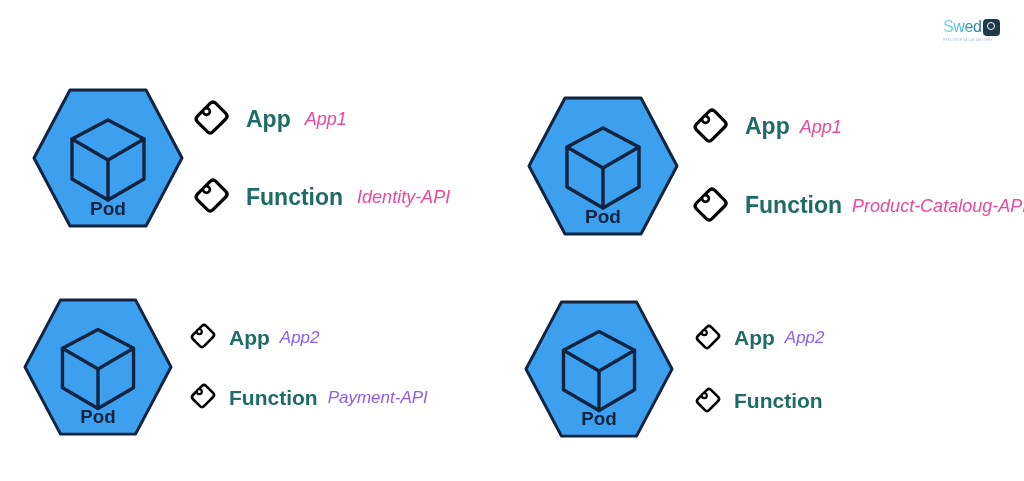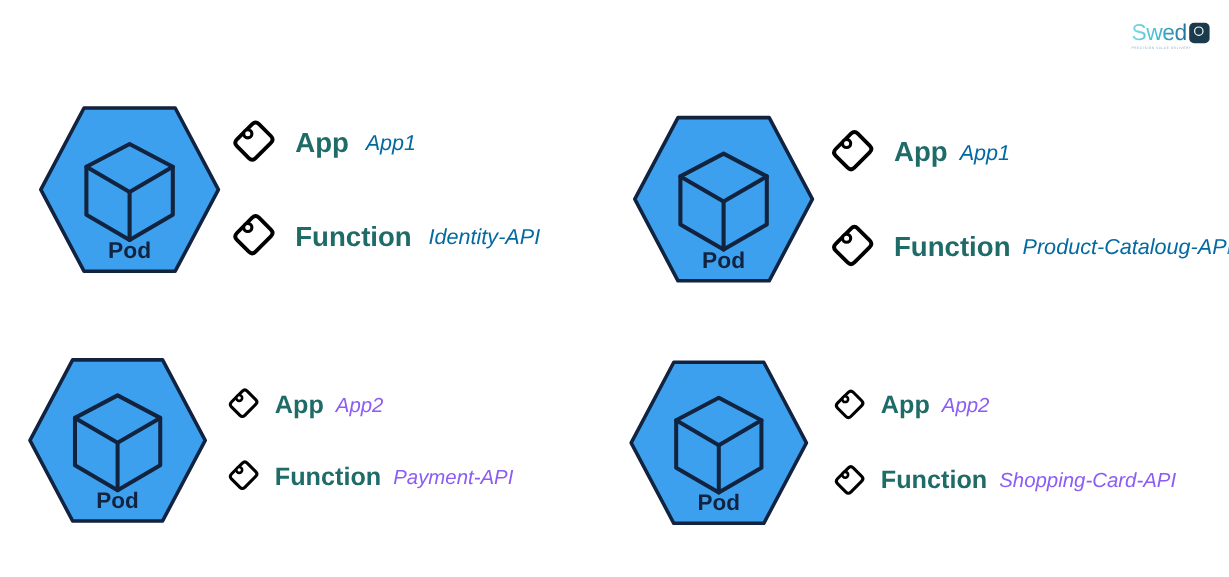--- a/index.html
+++ b/index.html
@@ -29,21 +29,21 @@
     justify-content: flex-start;
   }
   .logo-row {
     display: flex;
     align-items: center;
     gap: 1px;
     height: 22px;
   }
   .logo-word {
     font-family: "Liberation Sans", sans-serif;
-    font-size: 19px;
+    font-size: 16px;
     font-weight: 400;
     letter-spacing: -0.4px;
     line-height: 1;
     background: linear-gradient(90deg, #7fd8e8 0%, #41b8d5 48%, #1f6f96 100%);
     -webkit-background-clip: text;
     background-clip: text;
     color: transparent;
   }
   .logo-mark {
     position: relative;
@@ -111,21 +111,21 @@
   .tag-icon { flex: 0 0 auto; display: block; }
   .label-key {
     font-weight: bold;
     color: #1f6b68;
     line-height: 1;
   }
   .label-val {
     font-style: italic;
     line-height: 1;
   }
-  .val-purple { color: #0369a1; }
+  .val-purple { color: #ec4899; }
   .val-pink   { color: #8b5cf6; }
 
   
   #group-1 { left: 32px;  top: 82px; }
   #group-2 { left: 527px; top: 90px; }
   #group-3 { left: 23px;  top: 292px; }
   #group-4 { left: 524px; top: 294px; }
 
   #group-1 .labels { gap: 36px; margin-left: 8px; }
   #group-2 .labels { gap: 37px; margin-left: 12px; }
@@ -294,16 +294,15 @@
       <span class="label-val val-pink">App2</span>
     </div>
     <div class="label-row">
       <svg class="tag-icon" width="30" height="30" viewBox="0 0 42 42">
         <g transform="rotate(-45 21 21)">
           <path d="M8 12 q0-4 4-4 h18 q4 0 4 4 v14 q0 4-4 4 h-18 q-4 0-4-4 z" fill="#ffffff" stroke="#000000" stroke-width="3.6" stroke-linejoin="round"></path>
         </g>
         <circle cx="14.5" cy="13.5" r="3.4" fill="#ffffff" stroke="#000000" stroke-width="3"></circle>
       </svg>
       <span class="label-key">Function</span>
-      <span class="label-val val-pink">Shopping-Card-API</span>
     </div>
   </div>
 </div>
 
 </body></html>

